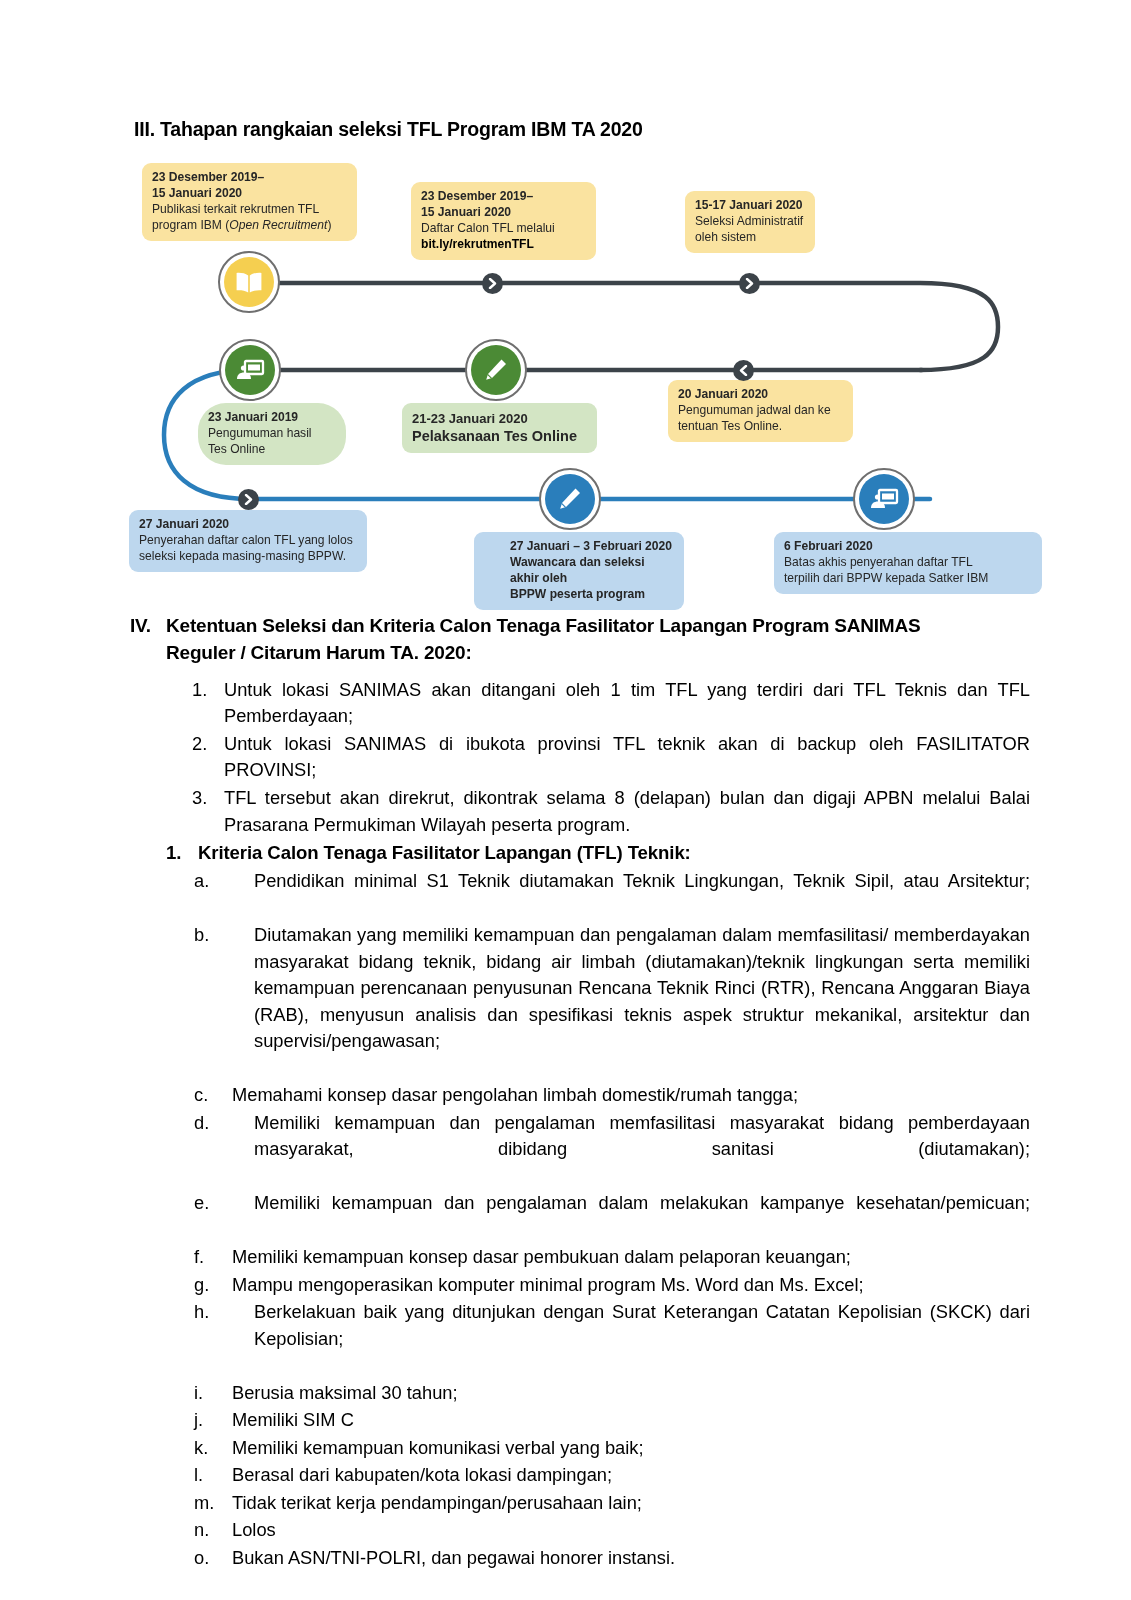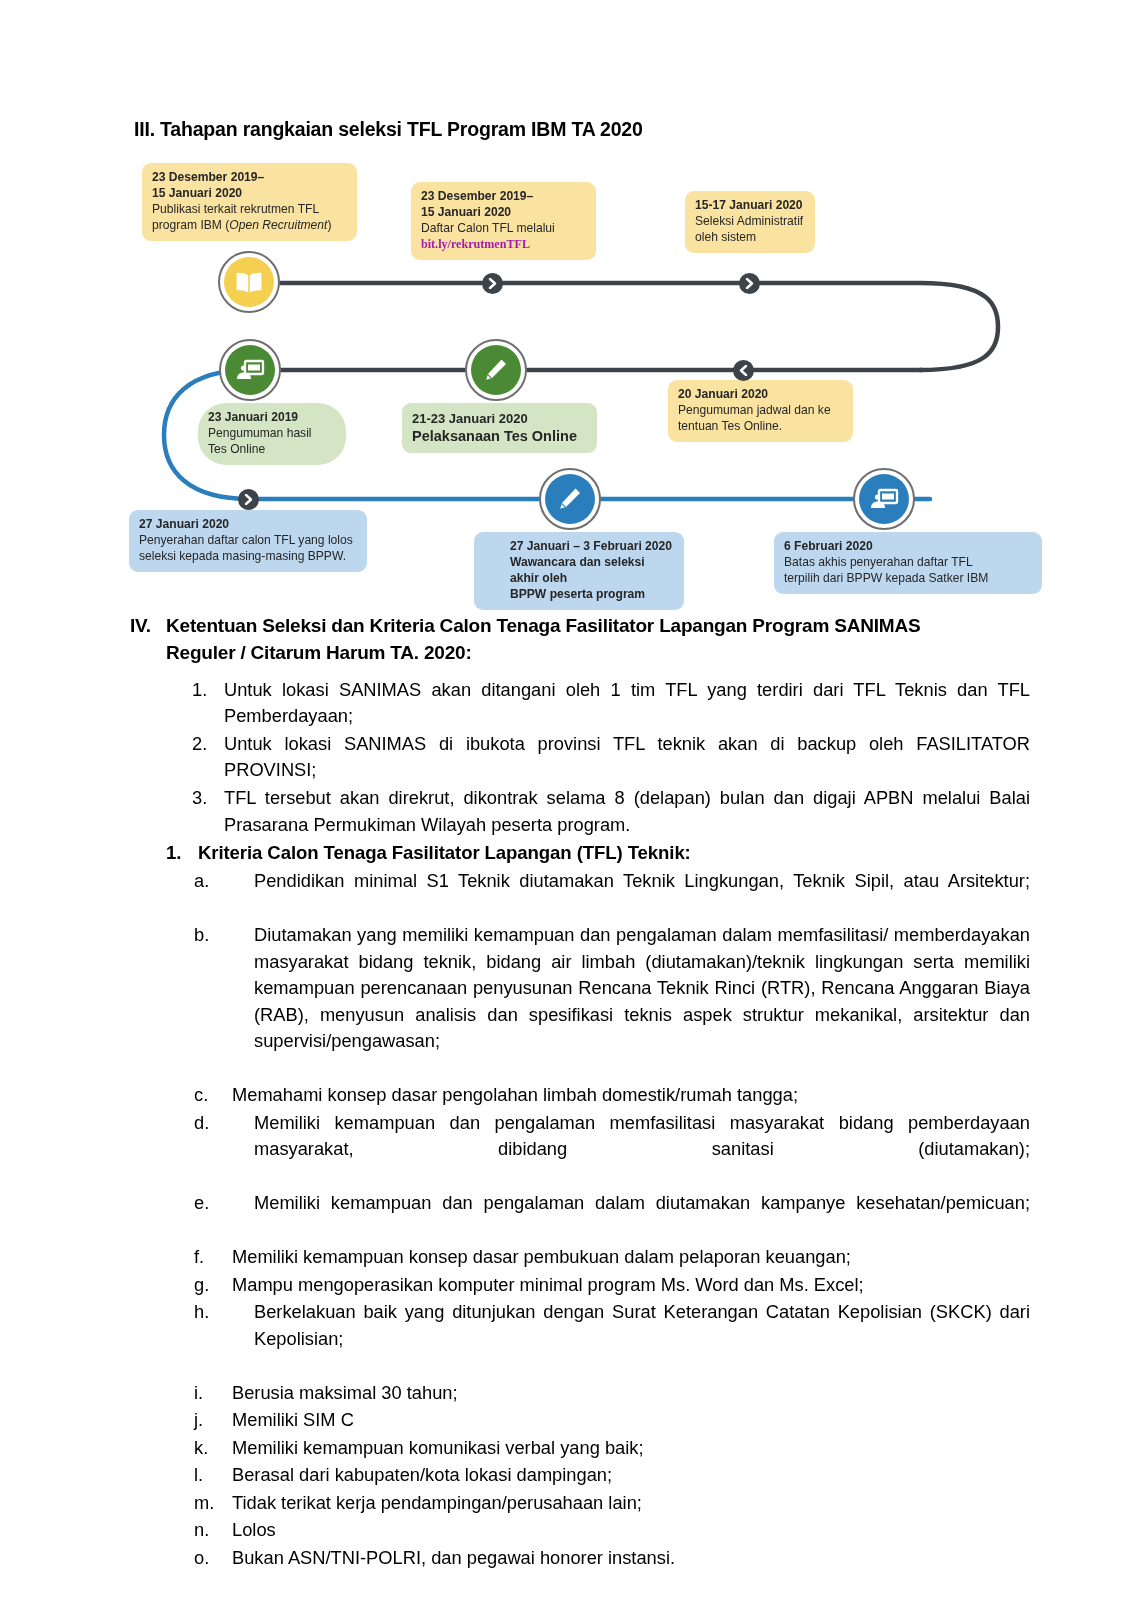--- a/index.html
+++ b/index.html
@@ -60,21 +60,21 @@
     line-height: 1.32;
     font-size: 12.1px;
     color: #262626;
     z-index: 4;
   }
   .callout.yellow { background: #fae3a0; }
   .callout.green  { background: #d3e5c4; }
   .callout.blue   { background: #bdd7ee; }
   .callout .b { font-weight: bold; display: block; }
   .callout .bold-line { font-weight: bold; }
-  .callout .link { font-weight: bold; color: #a21caf; display: block; font-family: Liberation Serif, serif; }
+  .callout .link { font-weight: bold; color: #000000; display: block; }
   .callout .ital { font-style: italic; }
 
   .arrow-marker {
     position: absolute;
     width: 21px; height: 21px;
     border-radius: 50%;
     background: #3c4349;
     display: flex; align-items: center; justify-content: center;
     z-index: 6;
   }
@@ -325,21 +325,21 @@
     <li>
       <span class="mk">c.</span>
       <span class="bd">Memahami konsep dasar pengolahan limbah domestik/rumah tangga;</span>
     </li>
     <li>
       <span class="mk">d.</span>
       <span class="bd just">Memiliki kemampuan dan pengalaman memfasilitasi masyarakat bidang pemberdayaan masyarakat, dibidang sanitasi (diutamakan);</span>
     </li>
     <li>
       <span class="mk">e.</span>
-      <span class="bd just">Memiliki kemampuan dan pengalaman dalam diutamakan kampanye kesehatan/pemicuan;</span>
+      <span class="bd just">Memiliki kemampuan dan pengalaman dalam melakukan kampanye kesehatan/pemicuan;</span>
     </li>
     <li>
       <span class="mk">f.</span>
       <span class="bd">Memiliki kemampuan konsep dasar pembukuan dalam pelaporan keuangan;</span>
     </li>
     <li>
       <span class="mk">g.</span>
       <span class="bd">Mampu mengoperasikan komputer minimal program Ms. Word dan Ms. Excel;</span>
     </li>
     <li>

